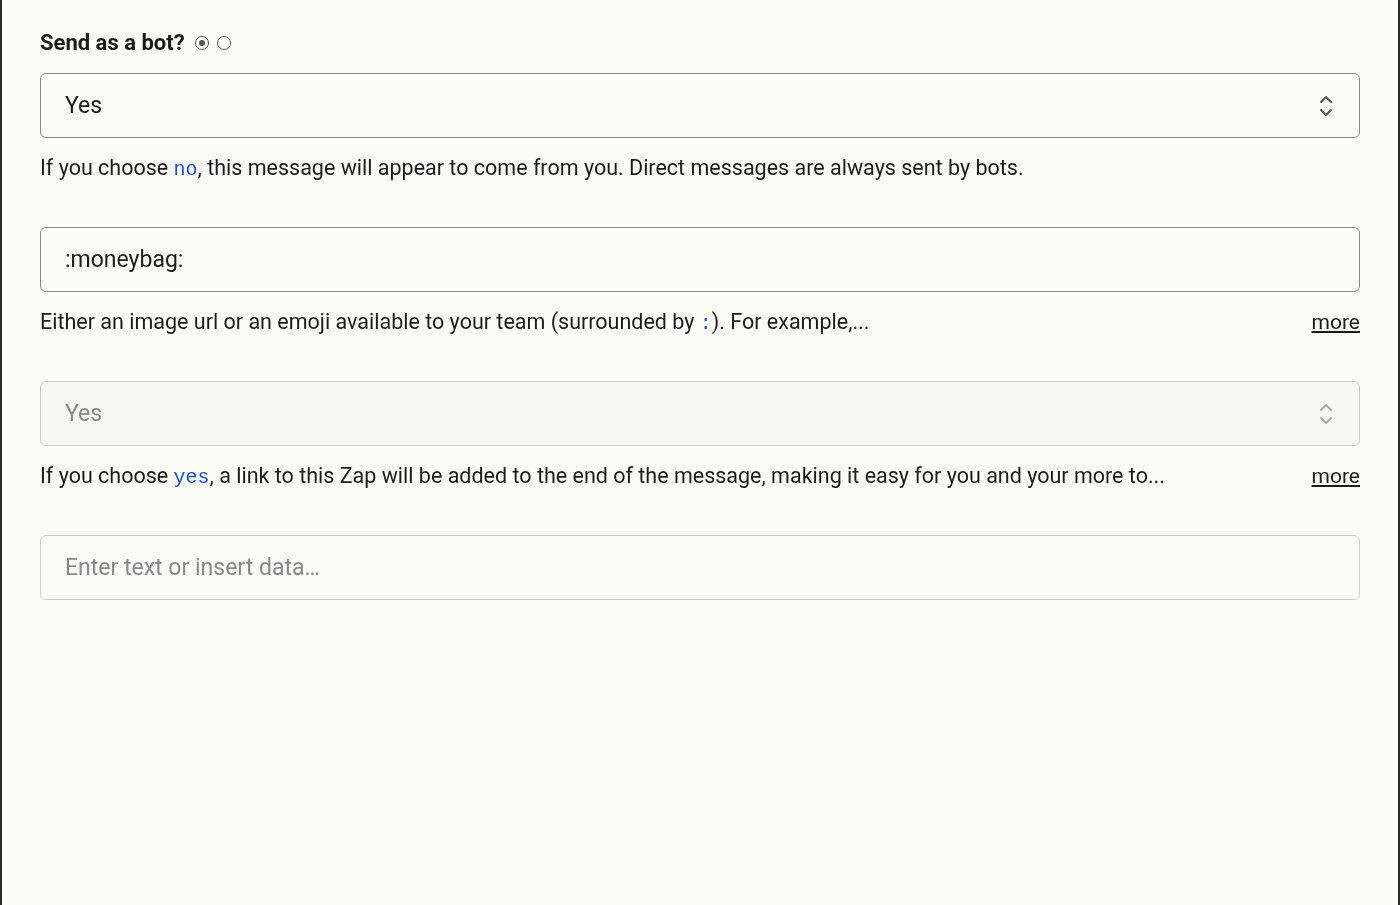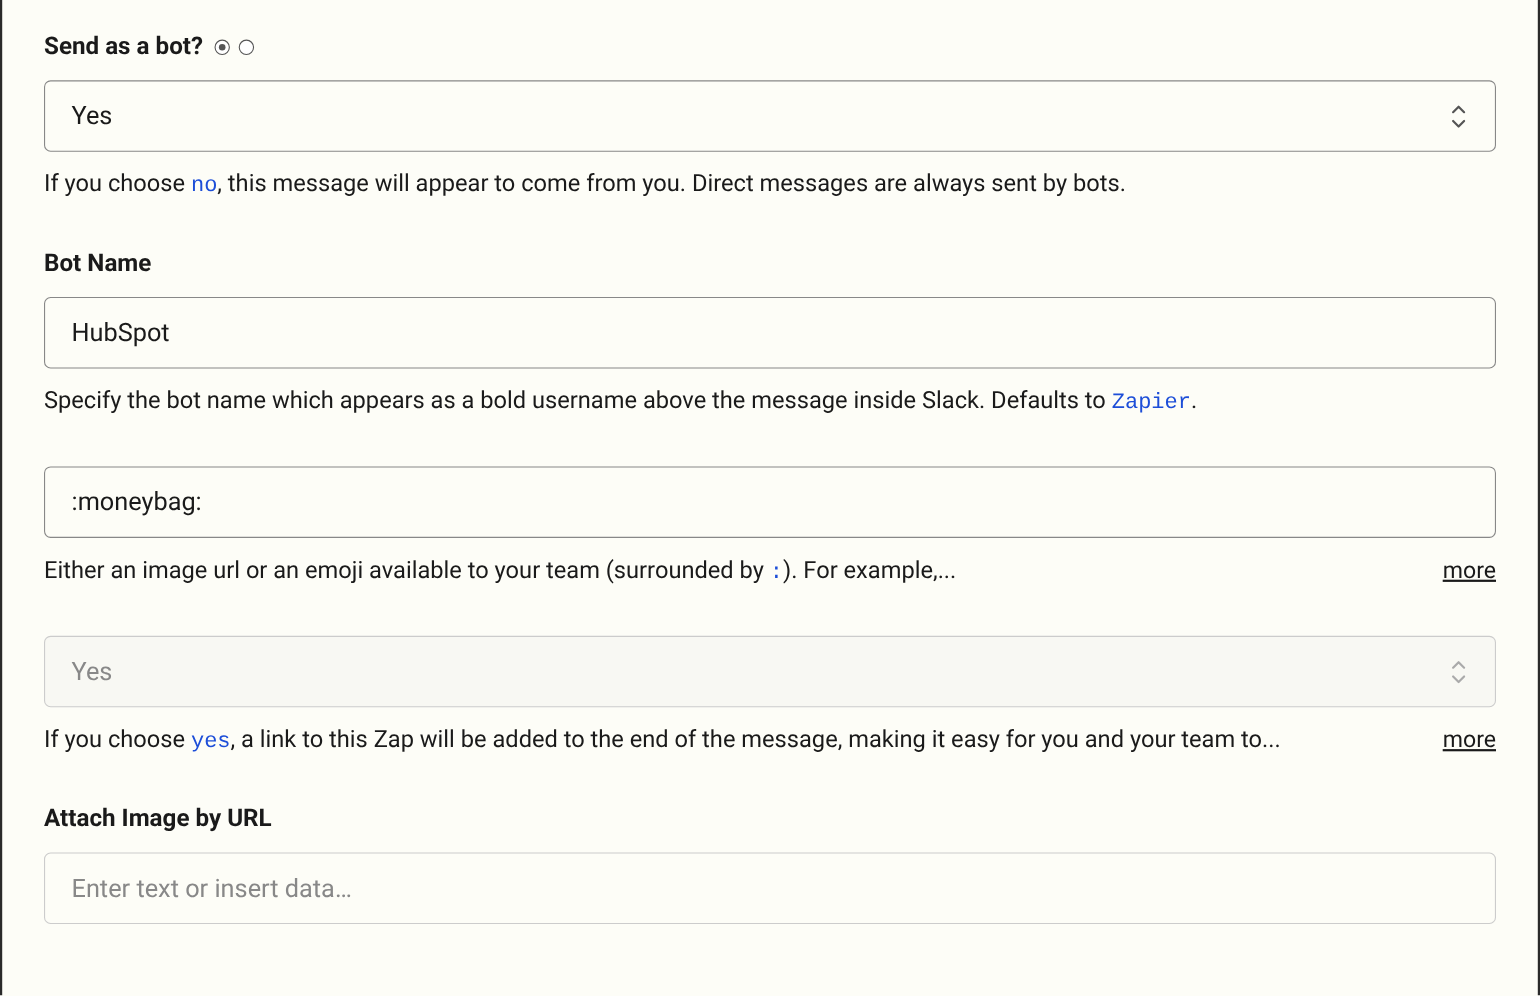--- a/index.html
+++ b/index.html
@@ -147,31 +147,20 @@
         </svg>
       </span>
     </div>
     <div class="help-row">
       <div class="help-text">
         <span>If you choose </span><span class="inline-code">no</span><span>, this message will appear to come from you. Direct messages are always sent by bots.</span>
       </div>
     </div>
   </div>
 
-  <div class="field-group">
-    <div class="field-label-row">
-      <span class="field-label">Bot Name</span>
-    </div>
-    <input type="text" class="text-input" value="HubSpot" style="">
-    <div class="help-row">
-      <div class="help-text">
-        <span>Specify the bot name which appears as a bold username above the message inside Slack. Defaults to </span><span class="inline-code">Zapier</span><span>.</span>
-      </div>
-    </div>
-  </div>
 
   <div class="field-group">
     <input type="text" class="text-input" value=":moneybag:" style="">
     <div class="help-row">
       <div class="help-text">
         <span>Either an image url or an emoji available to your team (surrounded by </span><span class="inline-code">:</span><span>). For example,...</span>
       </div>
       <span class="more-link">more</span>
     </div>
   </div>
@@ -181,27 +170,24 @@
       <span>Yes</span>
       <span class="chevrons-icon">
         <svg viewBox="0 0 18 22" fill="none" stroke="#aaa" stroke-width="2" stroke-linecap="round" stroke-linejoin="round">
           <polyline points="4,7 9,2 14,7"></polyline>
           <polyline points="4,15 9,20 14,15"></polyline>
         </svg>
       </span>
     </div>
     <div class="help-row">
       <div class="help-text">
-        <span>If you choose </span><span class="inline-code">yes</span><span>, a link to this Zap will be added to the end of the message, making it easy for you and your team to...</span>
+        <span>If you choose </span><span class="inline-code">yes</span><span>, a link to this Zap will be added to the end of the message, making it easy for you and your more to...</span>
       </div>
       <span class="more-link">more</span>
     </div>
   </div>
 
   <div class="field-group" style="margin-bottom:10px;">
-    <div class="field-label-row">
-      <span class="field-label">Attach Image by URL</span>
-    </div>
     <input type="text" class="text-input dim" placeholder="Enter text or insert data…" style="">
     
   </div>
 
 </div>
 
 </body></html>

